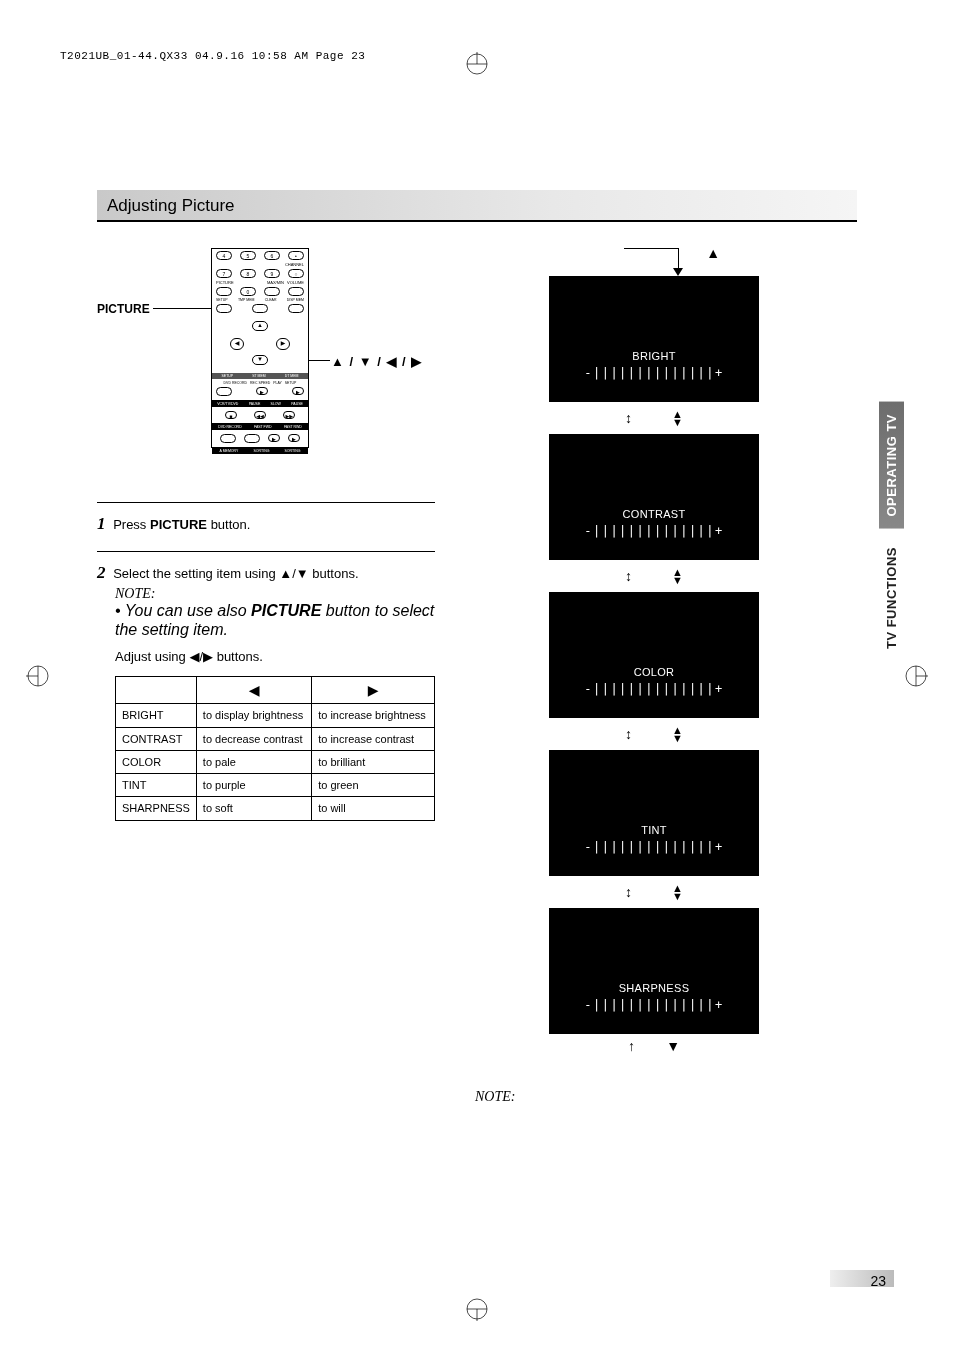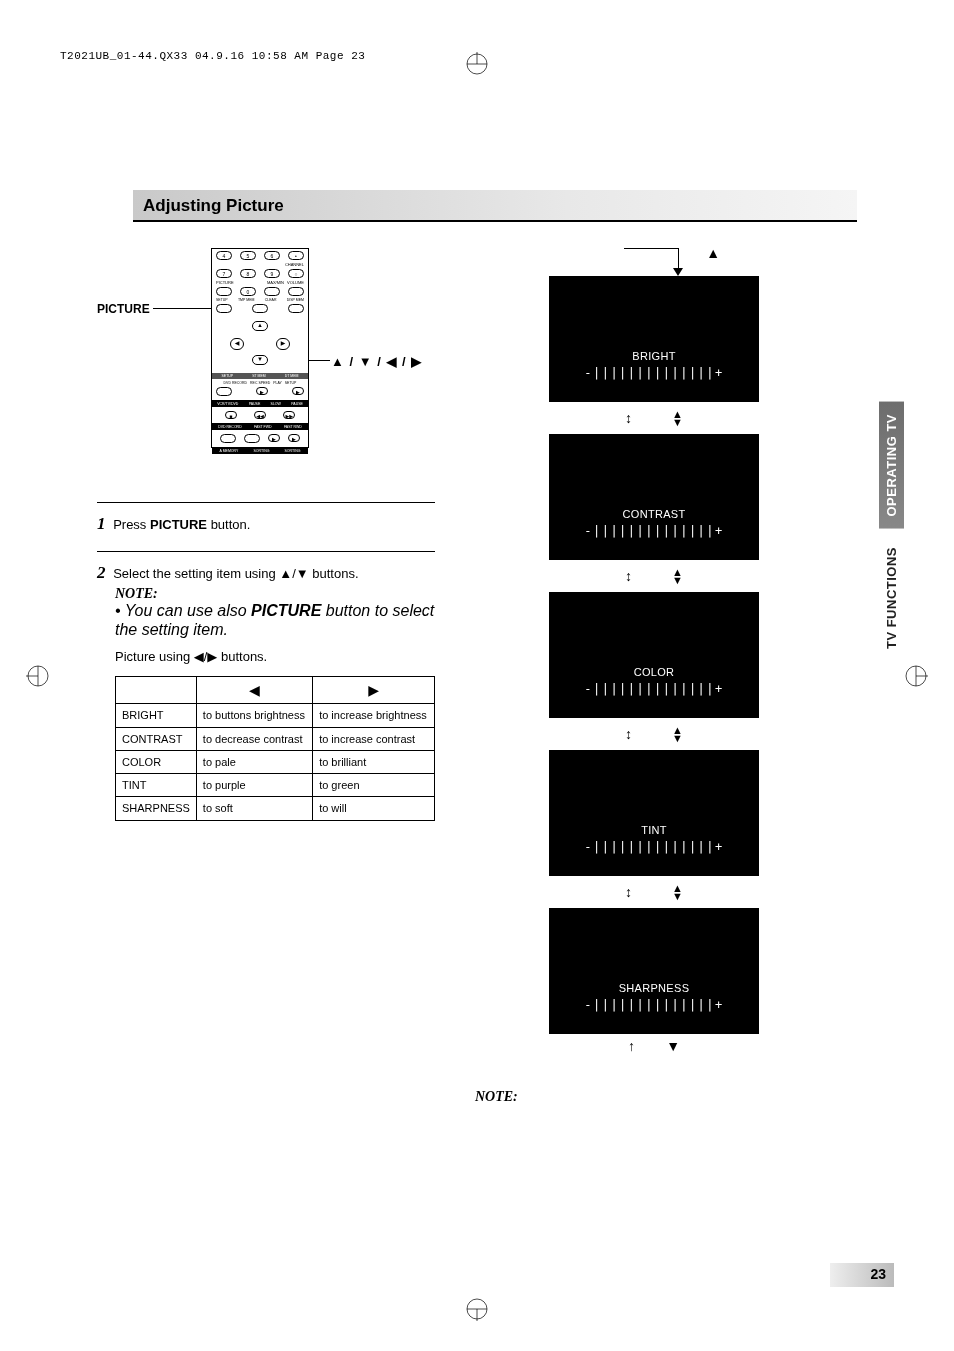--- a/index.html
+++ b/index.html
@@ -47,27 +47,26 @@
   .crop-mark svg { display: block; }
 
   .content {
     position: relative;
     width: 760px;
     margin: 0 auto;
   }
   .title-bar {
     background: linear-gradient(to right, #c9c9c9 0%, #e8e8e8 60%, #f5f5f5 100%);
     padding: 6px 10px 4px 10px;
-    font-weight: bold;
+    font-weight: normal;
     font-size: 17px;
     line-height: 1.2;
     color: #000;
     border-bottom: 2px solid #000;
     margin-bottom: 26px;
-    margin-left: 36px;
   }
   .columns {
     display: flex;
     gap: 40px;
     align-items: flex-start;
   }
   .col-left { width: 338px; flex: 0 0 338px; }
   .col-right { flex: 1; position: relative; }
 
   
@@ -152,21 +151,21 @@
   .dark-strip span{font-size:3.5px;color:#fff;}
   .black-strip { background:#000; height:7px; display:flex; justify-content:space-around; align-items:center; margin:2px 0;}
   .black-strip span{font-size:3.5px;color:#fff;}
   .remote-box .circ { width:12px;height:8px;border:1px solid #000;border-radius:4px; display:inline-block; font-size:5px; text-align:center; line-height:8px;}
 
   .hr-thin { border:0; border-top:1px solid #000; margin: 0 0 10px 0;}
   .step { font-size: 13px; margin-bottom: 16px; line-height:1.3;}
   .step-num { font-family: "Times New Roman", serif; font-weight:bold; font-style:italic; font-size:17px; margin-right:4px;}
   .bold { font-weight:bold;}
   .step-body { margin-left: 18px; }
-  .note-label { font-family: "Times New Roman", serif; font-weight:bold; font-style:italic; font-size:14px; }
+  .note-label { font-family: "Times New Roman", serif; font-weight:normal; font-style:italic; font-size:14px; }
   .note-text { font-style: italic; font-size:16px; margin-top:-2px; margin-bottom:10px; line-height:1.2;}
 
   
   table.adjust {
     border-collapse: collapse;
     width: 100%;
     font-size: 11px;
   }
   table.adjust th, table.adjust td {
     border: 1px solid #000;
@@ -239,24 +238,24 @@
   .tab.dark { background: linear-gradient(to bottom, #888 0%, #6d6d6d 100%); color:#fff; }
   .tab.light { color:#222; }
 
   
   .page-num-box {
     position:absolute;
     right:60px;
     bottom:64px;
     background: linear-gradient(to right, #eee 0%, #bbb 100%);
     width:64px;
-    height:24px;
+    height:17px;
     text-align:right;
     padding:3px 8px 0 0;
-    font-weight:bold;
+    font-weight:normal;
     font-size:14px;
   }
   .tri-glyph { font-family: Arial, sans-serif; }
 </style>
 </head>
 <body>
 
 <div class="page">
   <div class="header-line">T2021UB_01-44.QX33  04.9.16  10:58 AM  Page 23</div>
 
@@ -389,33 +388,33 @@
           <span class="step-num">1</span>
           <span>Press </span><span class="bold">PICTURE</span><span> button.</span>
         </div>
         <hr class="hr-thin">
         <div class="step">
           <span class="step-num">2</span>
           <span>Select the setting item using ▲/▼ buttons.</span>
           <div class="step-body">
             <div class="note-label">NOTE:</div>
             <div class="note-text">• You can use also <span class="bold" style="font-style:italic">PICTURE</span> button to select the setting item.</div>
-            <div style="font-size:13px;margin-bottom:10px">Picture using ◀/▶ buttons.</div>
+            <div style="font-size:13px;margin-bottom:10px">Adjust using ◀/▶ buttons.</div>
             <table class="adjust">
               <thead>
                 <tr>
                   <th></th>
                   <th class="tri-glyph">◀</th>
                   <th class="tri-glyph">▶</th>
                 </tr>
               </thead>
               <tbody id="adjust-tbody">
                   <tr>
                     <td>BRIGHT</td>
-                    <td>to buttons brightness</td>
+                    <td>to display brightness</td>
                     <td>to increase brightness</td>
                   </tr>
                   <tr>
                     <td>CONTRAST</td>
                     <td>to decrease contrast</td>
                     <td>to increase contrast</td>
                   </tr>
                   <tr>
                     <td>COLOR</td>
                     <td>to pale</td>

